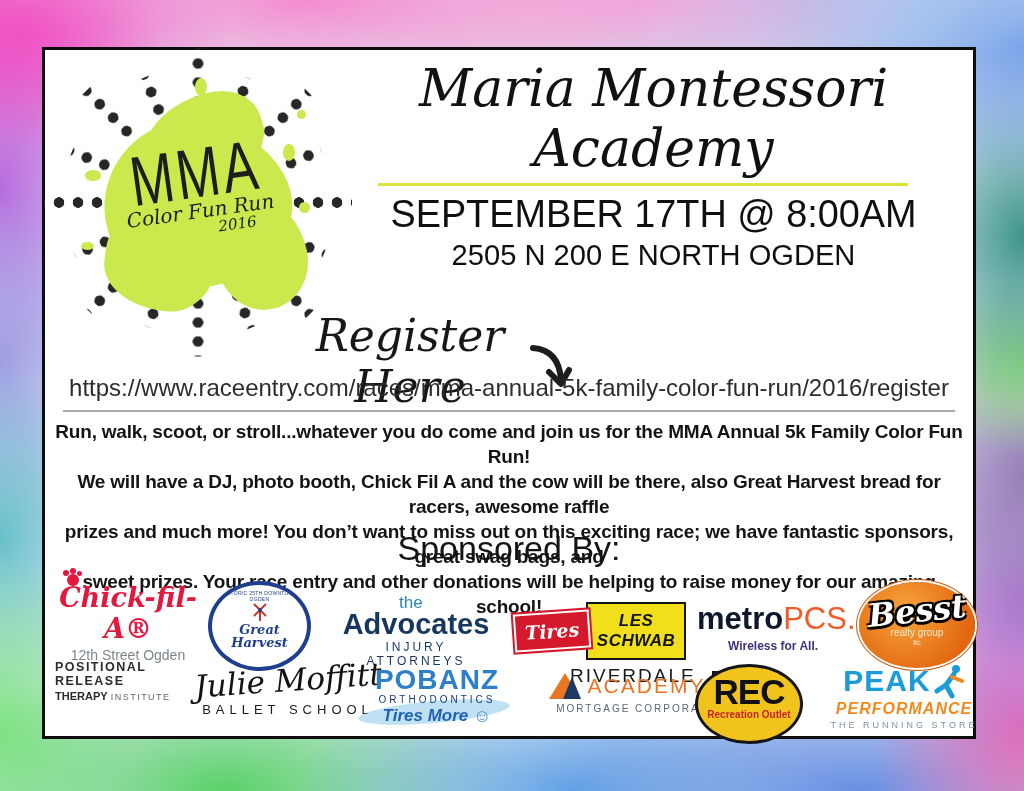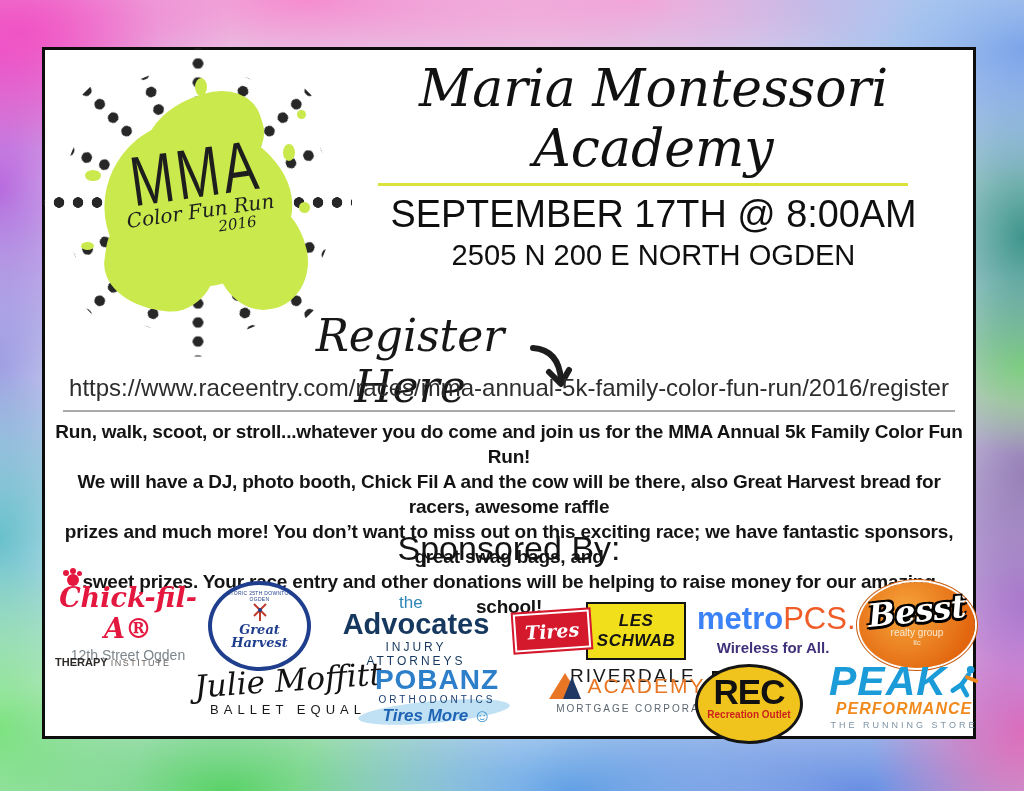--- a/index.html
+++ b/index.html
@@ -68,23 +68,23 @@
   .gh-name{font-family:"DejaVu Serif",serif;font-style:italic;font-weight:bold;font-size:13px;color:#1f3e8d;line-height:13px;margin-top:1px;}
   .gh-bread{font-family:"DejaVu Serif",serif;font-style:italic;font-size:10px;color:#e0892b;margin-top:16px;}
   .windmill{display:block;margin:0 auto;}
   .adv-the{font-size:17px;color:#2e86b8;text-align:left;padding-left:58px;line-height:14px;}
   .adv-name{font-size:29px;font-weight:bold;color:#16375e;line-height:28px;}
   .adv-tag{font-size:12px;letter-spacing:3px;color:#16375e;margin-top:2px;}
   .ls-row{display:flex;align-items:center;justify-content:center;}
   .tires-box{background:#d5192c;color:#fff;font-style:italic;font-weight:bold;font-size:19px;padding:6px 9px;transform:rotate(-4deg);border:2px solid #fff;box-shadow:0 0 0 2px #d5192c;z-index:2;font-family:"DejaVu Serif",serif;}
   .schwab-box{background:#f2df1c;border:2px solid #141414;color:#141414;font-style:italic;font-weight:bold;font-size:17px;padding:7px 9px;margin-left:-4px;letter-spacing:.5px;}
   .ls-loc{font-size:19px;letter-spacing:2px;color:#1a1a1a;margin-top:5px;padding-left:55px;}
-  .metro-line .m1{font-size:31px;font-weight:bold;color:#3b82f6;}
+  .metro-line .m1{font-size:31px;font-weight:bold;color:#0f172a;}
   .metro-line .m2{font-size:31px;color:#f05c28;}
-  .metro-tag{font-size:15px;font-weight:bold;color:#40307a;margin-top:2px;}
+  .metro-tag{font-size:12px;font-weight:bold;color:#40307a;margin-top:2px;}
   .besst-circle{width:116px;height:86px;border-radius:50%;background:radial-gradient(circle at 40% 35%, #f7a53c, #e2660f 75%);box-shadow:0 0 0 2px #fff,0 0 0 3px #c95c10;padding-top:14px;box-sizing:border-box;}
   .besst-name{font-family:"DejaVu Serif",serif;font-style:italic;font-weight:bold;font-size:32px;color:#fff;line-height:30px;
     text-shadow:-2px -2px 0 #000,2px -2px 0 #000,-2px 2px 0 #000,2px 2px 0 #000,0 3px 0 #000;transform:rotate(-6deg);}
   .besst-sub{font-size:10px;color:#f9ead0;line-height:10px;margin-top:2px;}
   .besst-llc{font-size:8px;color:#f9ead0;}
   .prti-word{font-size:42px;color:#4d453e;letter-spacing:2px;line-height:40px;text-align:left;}
   .prti-dots i{position:absolute;border-radius:50%;}
   .prti-l1{font-size:12.5px;font-weight:bold;color:#2e2a28;letter-spacing:1.5px;text-align:left;margin-top:6px;}
   .prti-l2{font-size:11px;color:#2e2a28;text-align:left;margin-top:2px;}
   .prti-l2 .lt{font-size:9px;letter-spacing:1.5px;color:#6b645e;}
@@ -99,21 +99,21 @@
   .acad-mark{width:0;height:0;border-left:16px solid transparent;border-right:16px solid transparent;border-bottom:26px solid #e87625;position:relative;}
   .acad-mark i{position:absolute;left:-2px;top:4px;width:0;height:0;border-left:9px solid transparent;border-right:9px solid transparent;border-bottom:22px solid #1f3864;}
   .acad-name{font-size:21px;color:#e87625;letter-spacing:2px;}
   .acad-sub{font-size:10px;color:#5b6670;letter-spacing:2px;margin-top:2px;}
   .ehl{width:26px;height:30px;border:2px solid #111;box-sizing:border-box;text-align:center;line-height:15px;font-size:13px;color:#111;}
   .ehl b{display:block;font-size:4px;line-height:4px;letter-spacing:0;}
   .rec-oval{width:108px;height:80px;border-radius:50%;background:#f0c41c;border:3px solid #151515;box-sizing:border-box;padding-top:8px;}
   .rec-name{font-size:35px;font-weight:bold;color:#111;line-height:34px;letter-spacing:-1px;}
   .rec-tag{font-size:10px;font-weight:bold;color:#cc1f1f;}
   .peak-row{display:flex;align-items:flex-start;justify-content:center;gap:2px;}
-  .peak-name{font-size:41px;font-weight:bold;font-style:italic;color:#1b9cd8;letter-spacing:1px;line-height:34px;}
+  .peak-name{font-size:30px;font-weight:bold;color:#1b9cd8;letter-spacing:1px;line-height:34px;}
   .peak-l2{font-size:16px;font-weight:bold;font-style:italic;color:#f18a1c;letter-spacing:1px;margin-top:0px;}
   .peak-l3{font-size:9px;color:#7f93a5;letter-spacing:3px;margin-top:2px;}
   .arrow-svg{position:absolute;left:484px;top:292px;}
 </style>
 </head>
 <body>
 
 <div class="card">
 
   <div class="abs burst">
@@ -227,29 +227,30 @@
 
   <div class="logo" style="left:814px;top:532px;width:116px;">
     <div class="besst-circle">
       <div class="besst-name">Besst</div>
       <div class="besst-sub">realty group</div>
       <div class="besst-llc">llc</div>
     </div>
   </div>
 
   <div class="logo" style="left:10px;top:604px;width:160px;">
+    <div class="prti-l1">POSITIONAL RELEASE</div>
     <div class="prti-l2">
       <b>THERAPY</b>
       <span class="lt">INSTITUTE</span>
     </div>
   </div>
 
   <div class="logo" style="left:138px;top:612px;width:210px;">
     <div class="jm-name">Julie Moffitt</div>
-    <div class="jm-sub">BALLET EQUAL</div>
+    <div class="jm-sub">BALLET SCHOOL</div>
   </div>
 
   <div class="logo" style="left:308px;top:617px;width:168px;">
     <div class="pob-swoosh"></div>
     <div class="pob-name">POBANZ</div>
     <div class="pob-sub">ORTHODONTICS</div>
     <div class="pob-tag">
       <span>Tires More</span>
       <span class="smiley">☺</span>
     </div>

